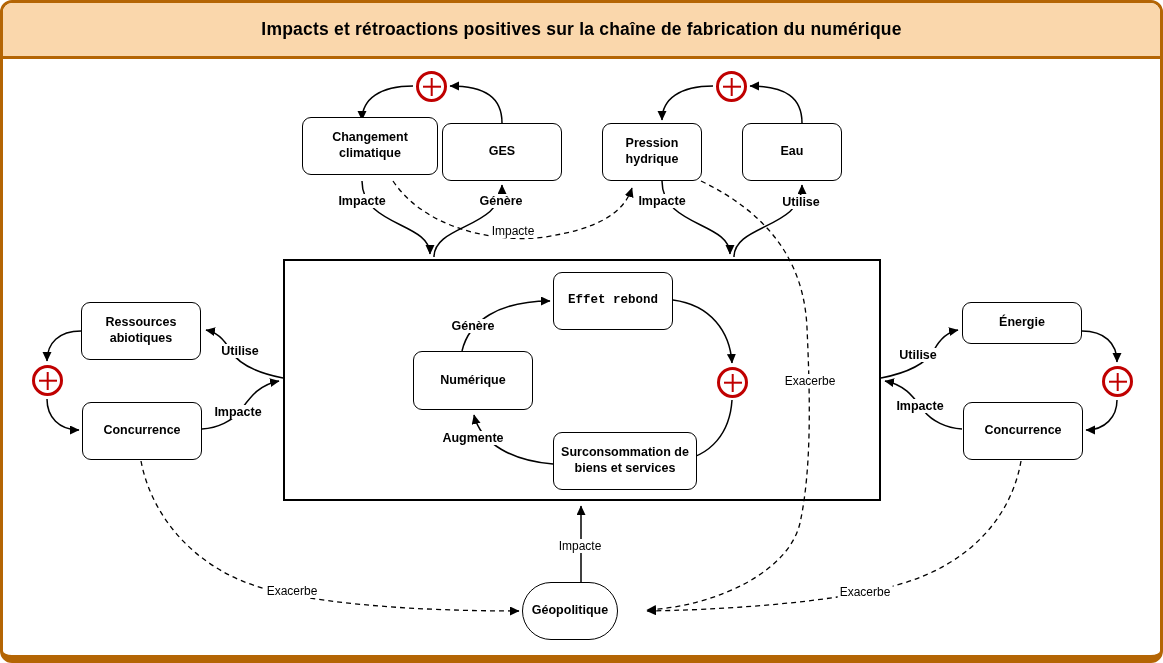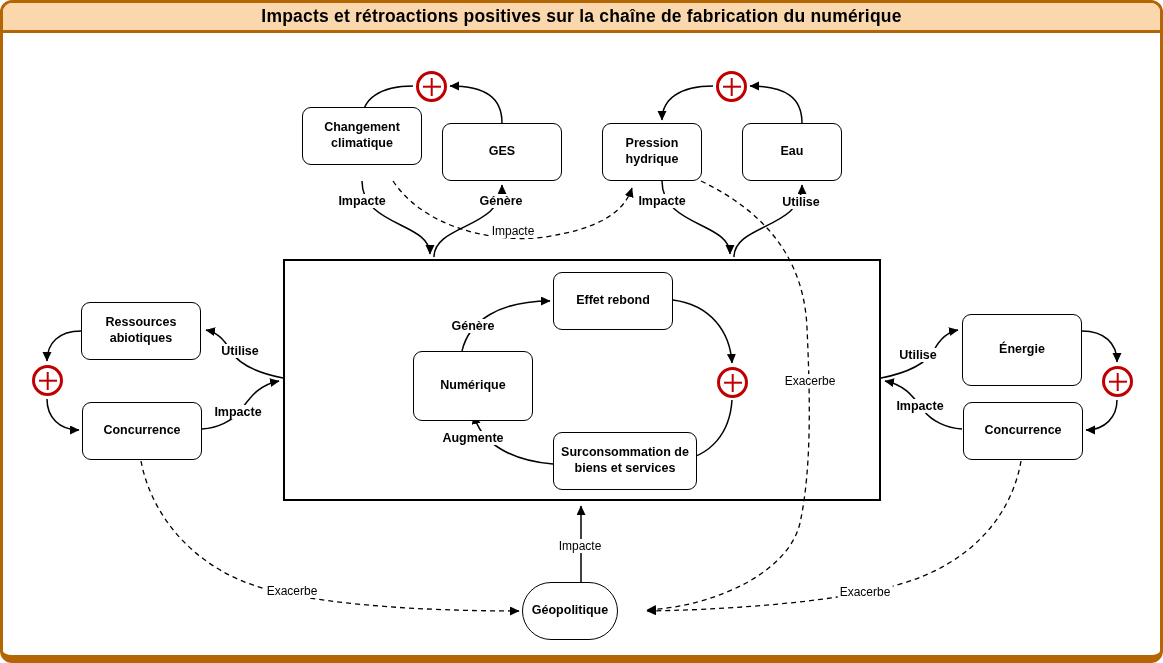--- a/index.html
+++ b/index.html
@@ -17,21 +17,21 @@
     position:absolute;left:0;top:0;width:1163px;height:663px;
     border:3px solid var(--frame-border);
     border-bottom-width:8px;
     border-radius:12px;
     background:#fff;
     overflow:hidden;
   }
   .canvas{position:absolute;left:-3px;top:-3px;width:1163px;height:663px;}
 
   .header{
-    position:absolute;left:3px;top:3px;width:1157px;height:30px;
+    position:absolute;left:3px;top:3px;width:1157px;height:56px;
     background:var(--header-fill);
     border-bottom:3px solid var(--frame-border);
     display:flex;align-items:center;justify-content:center;
   }
   .header .title{
     font-size:17.5px;font-weight:bold;color:#000;letter-spacing:.2px;
   }
 
   svg.edges{position:absolute;left:0;top:0;pointer-events:none;}
 
@@ -113,48 +113,48 @@
         <path d="M 581 582 L 581 506" marker-end="url(#arrow)"></path>
       </g>
       <g fill="none" stroke="#000" stroke-width="1.3" stroke-dasharray="5 4">
         <path d="M 393 181 C 428 233 505 243 545 237 C 595 229 623 215 632 188" marker-end="url(#arrow)"></path>
         <path d="M 701 181 C 765 212 804 258 807 328 C 810 393 812 468 800 523 C 789 571 718 606 647 610" marker-end="url(#arrow)"></path>
         <path d="M 141 461 C 152 519 198 571 266 589 C 338 608 452 611 519 611" marker-end="url(#arrow)"></path>
         <path d="M 1021 461 C 1011 519 967 566 897 585 C 827 604 714 610 647 611" marker-end="url(#arrow)"></path>
       </g>
     </svg>
 
-    <div class="node" style="left:302px;top:107px;width:120px;height:58px;">
+    <div class="node" style="left:302px;top:117px;width:136px;height:58px;">
         <span>Changement climatique</span>
       </div>
     <div class="node" style="left:442px;top:123px;width:120px;height:58px;">
         <span>GES</span>
       </div>
     <div class="node" style="left:602px;top:123px;width:100px;height:58px;">
         <span>Pression hydrique</span>
       </div>
     <div class="node" style="left:742px;top:123px;width:100px;height:58px;">
         <span>Eau</span>
       </div>
     <div class="node" style="left:81px;top:302px;width:120px;height:58px;">
         <span>Ressources abiotiques</span>
       </div>
     <div class="node" style="left:82px;top:402px;width:120px;height:58px;">
         <span>Concurrence</span>
       </div>
-    <div class="node" style="left:962px;top:314px;width:120px;height:72px;">
+    <div class="node" style="left:962px;top:302px;width:120px;height:42px;">
         <span>Énergie</span>
       </div>
     <div class="node" style="left:963px;top:402px;width:120px;height:58px;">
         <span>Concurrence</span>
       </div>
-    <div class="node" style="left:553px;top:272px;width:120px;height:58px;">
+    <div class="node" style="left:553px;top:272px;width:120px;height:58px;font-family:Liberation Mono, monospace;">
         <span>Effet rebond</span>
       </div>
-    <div class="node" style="left:413px;top:351px;width:120px;height:70px;">
+    <div class="node" style="left:413px;top:351px;width:120px;height:59px;">
         <span>Numérique</span>
       </div>
     <div class="node" style="left:553px;top:432px;width:144px;height:58px;">
         <span>Surconsommation de biens et services</span>
       </div>
     <div class="node" style="left:522px;top:582px;width:96px;height:58px;border-radius:29px;">
         <span>Géopolitique</span>
       </div>
 
     <div class="plus" style="left:416px;top:71px;"></div>

